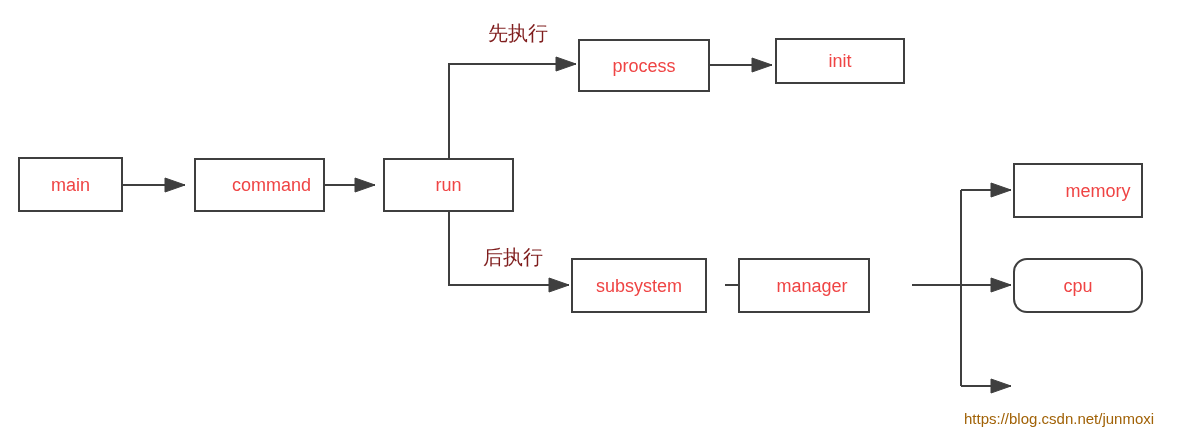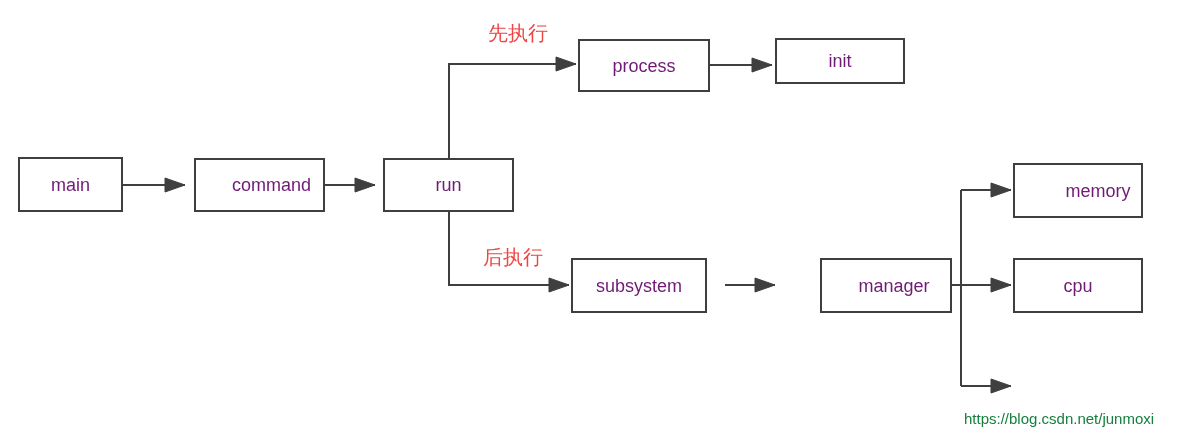--- a/index.html
+++ b/index.html
@@ -22,35 +22,35 @@
     fill: none;
   }
   .node {
     position: absolute;
     box-sizing: border-box;
     border: 2px solid #3f3f3f;
     background: #ffffff;
     display: flex;
     align-items: center;
     justify-content: center;
-    color: #701a75;
+    color: #ef4444;
     font-size: 18px;
     line-height: 1;
     white-space: nowrap;
   }
   .edge-label {
     position: absolute;
-    color: #ef4444;
+    color: #7f1d1d;
     font-size: 20px;
     line-height: 1.2;
     white-space: nowrap;
   }
   .watermark {
     position: absolute;
-    color: #15803d;
+    color: #a16207;
     font-size: 15px;
     line-height: 1.2;
     white-space: nowrap;
   }
 </style>
 </head>
 <body>
 
 <div class="stage">
 
@@ -91,29 +91,29 @@
   </div>
 
   <div class="node" style="left:775px; top:38px; width:130px; height:46px;">
     <span>init</span>
   </div>
 
   <div class="node" style="left:571px; top:258px; width:136px; height:55px;">
     <span>subsystem</span>
   </div>
 
-  <div class="node" style="left:820px; top:258px; width:132px; height:55px;padding-left:16px;">
+  <div class="node" style="left:738px; top:258px; width:132px; height:55px;padding-left:16px;">
     <span>manager</span>
   </div>
 
   <div class="node" style="left:1013px; top:163px; width:130px; height:55px;padding-left:40px;">
     <span>memory</span>
   </div>
 
-  <div class="node" style="left:1013px; top:258px; width:130px; height:55px;">
+  <div class="node" style="left:1013px; top:258px; width:130px; height:55px;border-radius:14px;">
     <span>cpu</span>
   </div>
 
 
   <span class="edge-label" style="left:488px; top:21px;">先执行</span>
 
   <span class="edge-label" style="left:483px; top:245px;">后执行</span>
 
   <span class="watermark" style="left:964px; top:410px;">https://blog.csdn.net/junmoxi</span>
 

